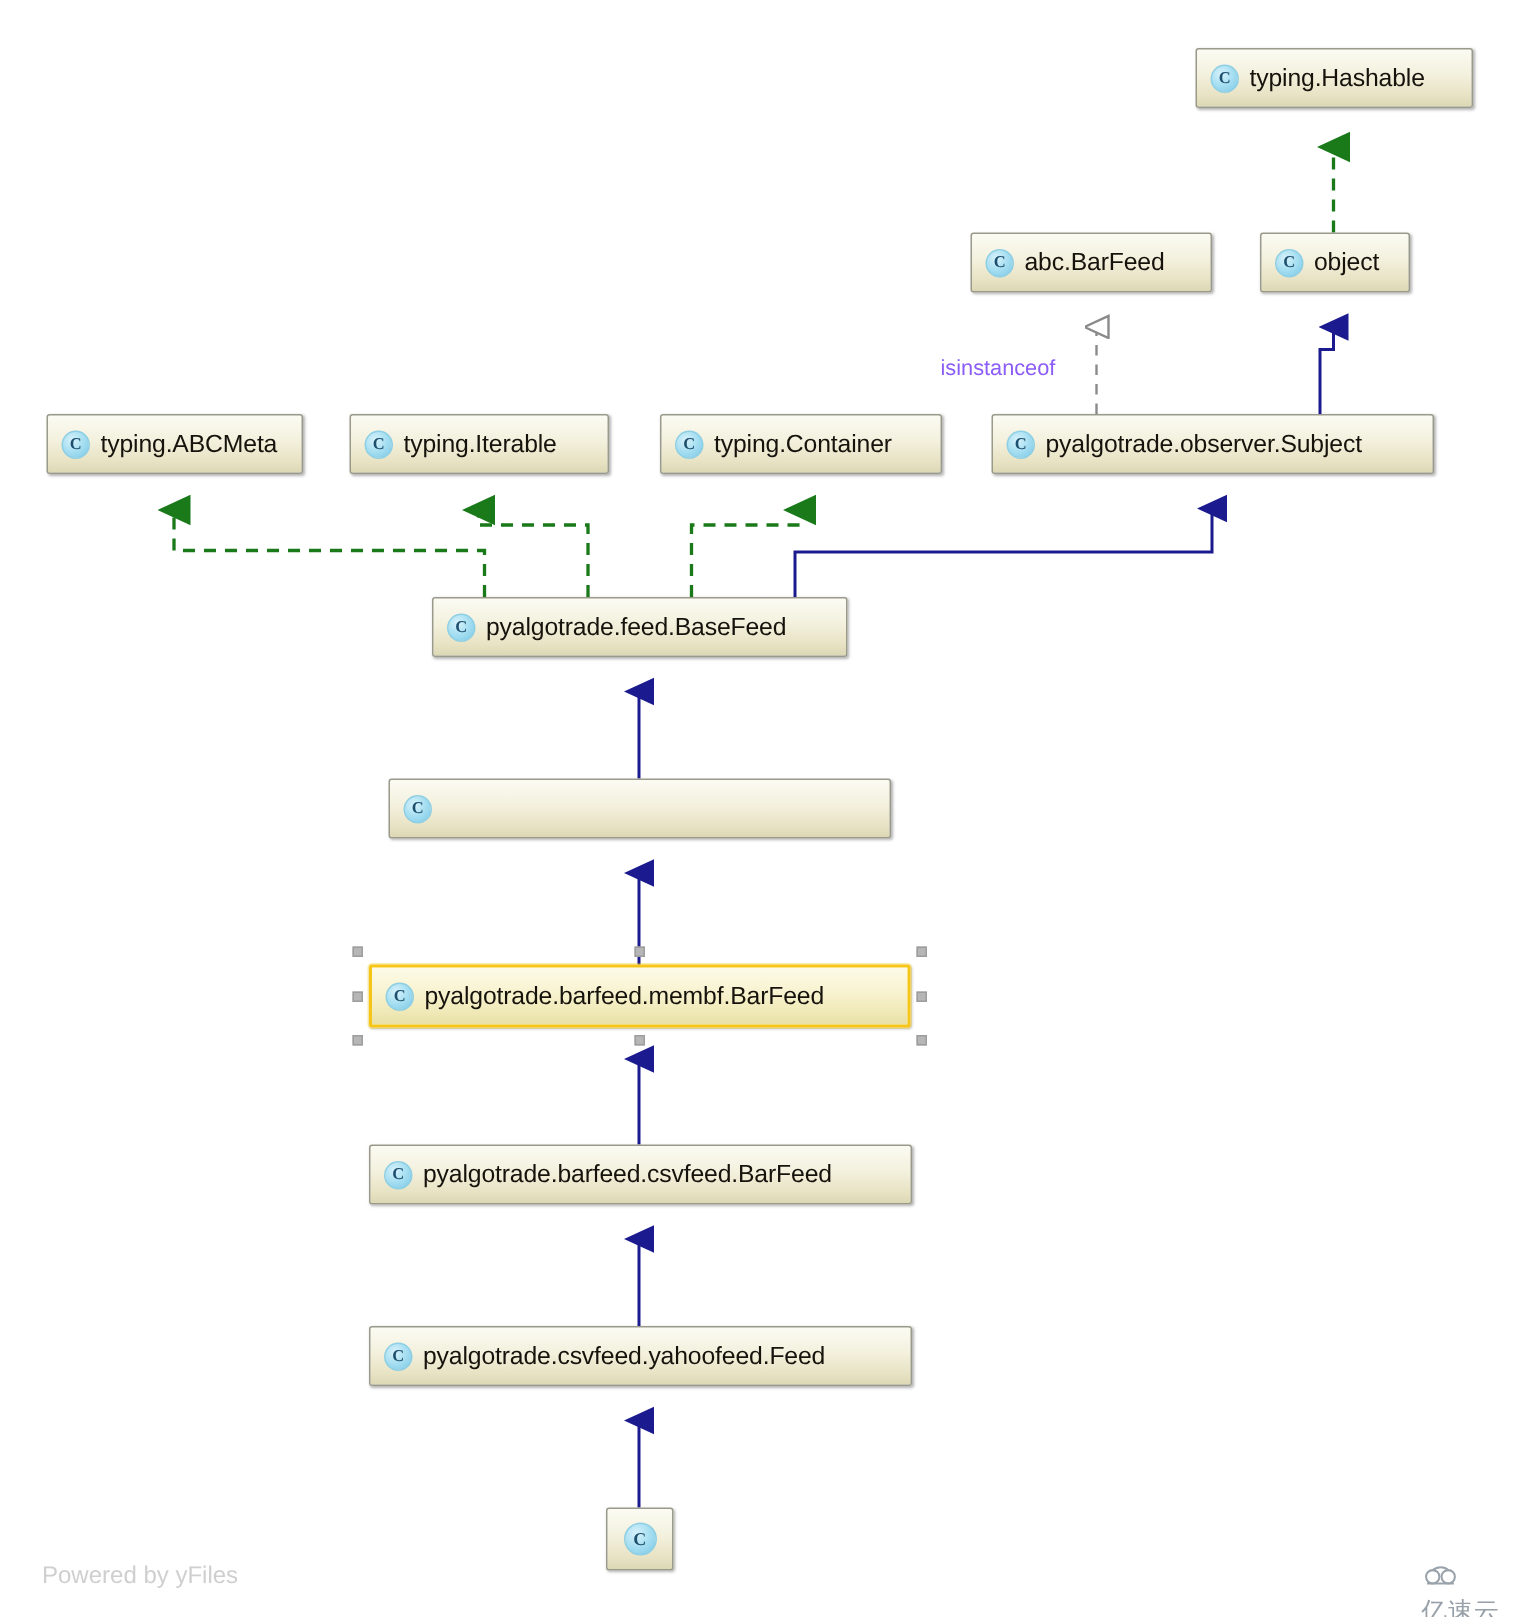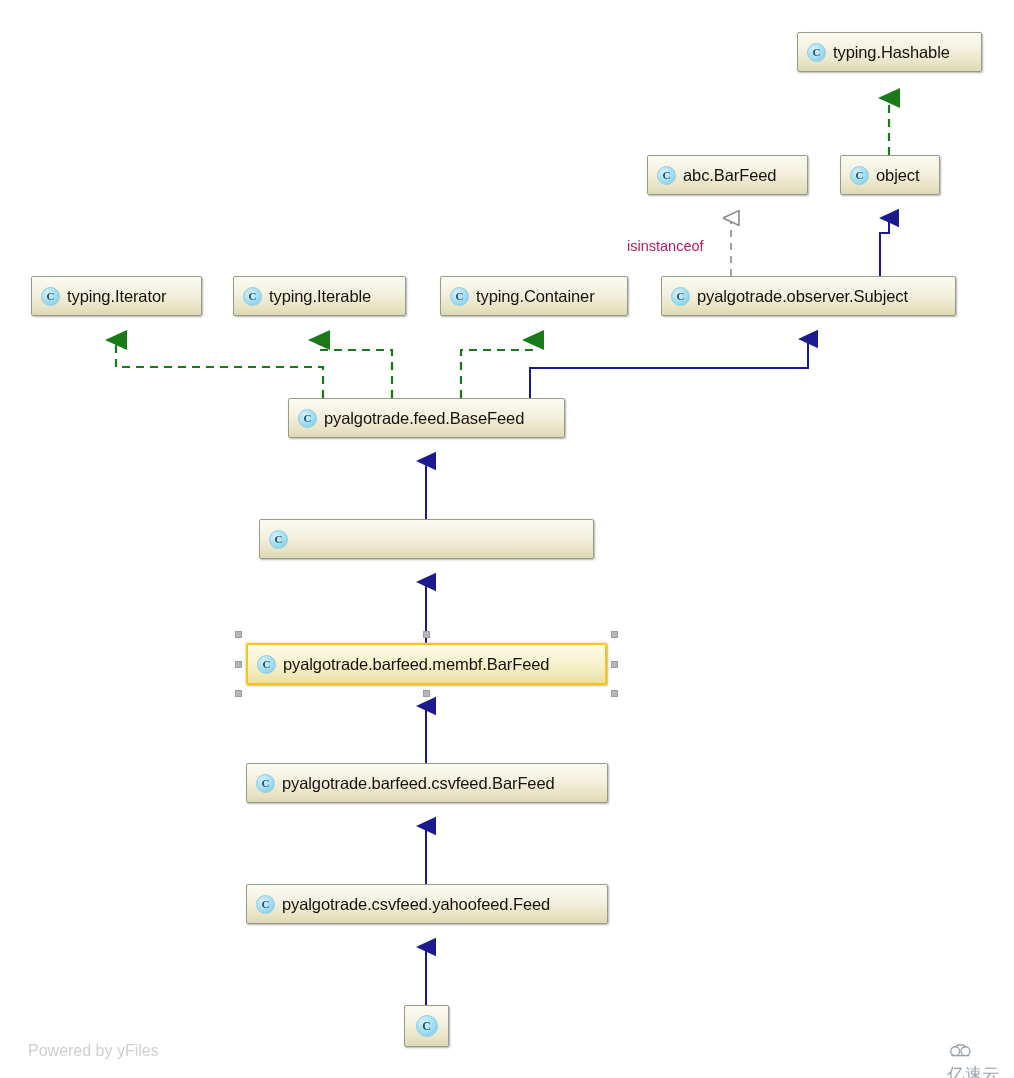--- a/index.html
+++ b/index.html
@@ -98,21 +98,21 @@
     height: 7px;
     background: #b6b6b6;
     border: 1px solid #9d9d9d;
     box-sizing: border-box;
   }
 
   
   .edge-label {
     position: absolute;
     font-size: 14.5px;
-    color: #be185d;
+    color: #8b5cf6;
     white-space: nowrap;
   }
 
   
   .yfiles-wm {
     position: absolute;
     left: 16px;
     top: 1042px;
     font-size: 16px;
     color: #cfcfcf;
@@ -220,21 +220,21 @@
     <span class="label">abc.BarFeed</span>
   </div>
 
   <div class="node" style="left:840px; top:155px; width:100px; height:40px;">
     <span class="cicon">C</span>
     <span class="label">object</span>
   </div>
 
   <div class="node" style="left:31px; top:276px; width:171px; height:40px;">
     <span class="cicon">C</span>
-    <span class="label">typing.Iterator</span>
+    <span class="label">typing.ABCMeta</span>
   </div>
 
   <div class="node" style="left:233px; top:276px; width:173px; height:40px;">
     <span class="cicon">C</span>
     <span class="label">typing.Iterable</span>
   </div>
 
   <div class="node" style="left:440px; top:276px; width:188px; height:40px;">
     <span class="cicon">C</span>
     <span class="label">typing.Container</span>

